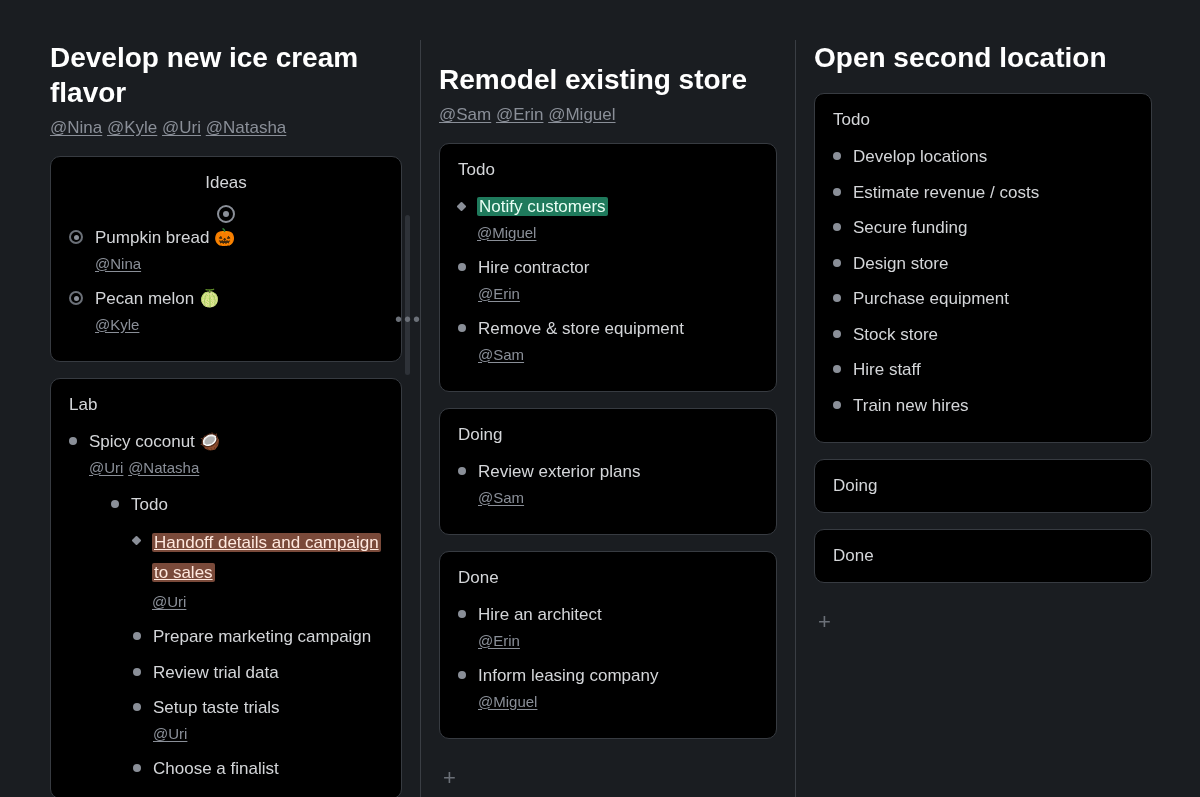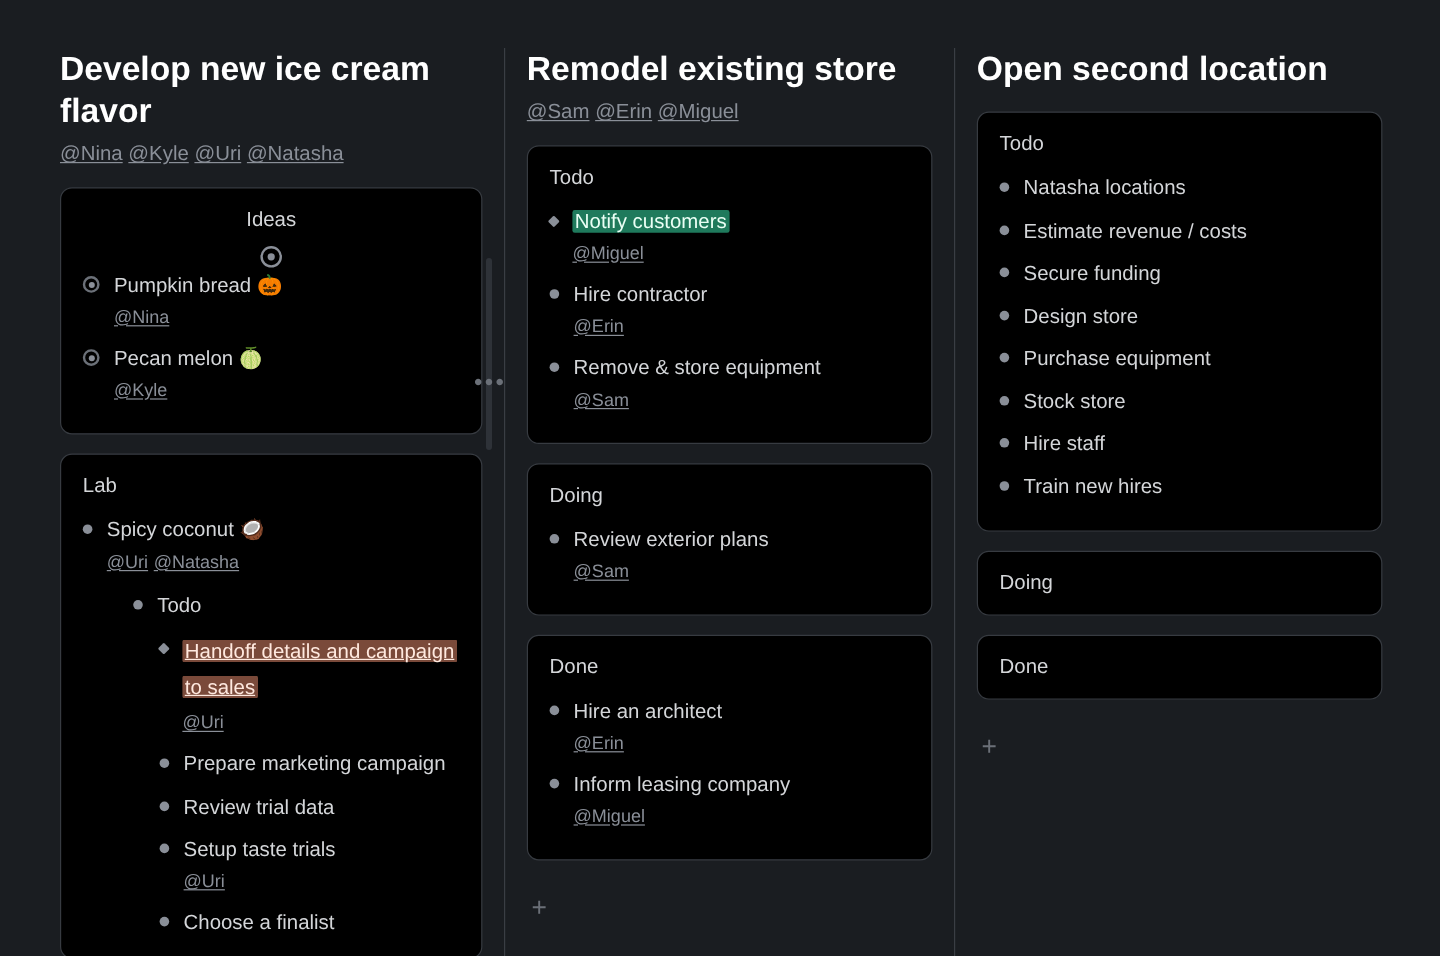--- a/index.html
+++ b/index.html
@@ -20,21 +20,21 @@
     }
     .column {
       flex: 1;
       padding: 0 18px;
       display: flex;
       flex-direction: column;
       position: relative;
     }
     .column:nth-child(1) { flex: 0 0 370px; padding-left: 0; justify-content: space-between; }
     .column:nth-child(2) { flex: 0 0 400px; }
-    .column:nth-child(3) { flex: 1; }
+    .column:nth-child(3) { flex: 1; justify-content: flex-end; }
     .divider {
       width: 1px;
       background: #3a3e44;
       margin-top: 0;
     }
     .col-title {
       font-size: 28px;
       font-weight: 700;
       color: #ffffff;
       line-height: 1.25;
@@ -331,21 +331,21 @@
   <div class="divider"></div>
 
   <div class="column">
     <h2 class="col-title">Open second location</h2>
     <div style="height:10px"></div>
 
     <div class="card">
       <div class="card-title">Todo</div>
       <div class="item">
           <span class="bullet"></span>
-          <div class="item-body"><span class="item-text">Natasha locations</span></div>
+          <div class="item-body"><span class="item-text">Develop locations</span></div>
         </div>
       <div class="item">
           <span class="bullet"></span>
           <div class="item-body"><span class="item-text">Estimate revenue / costs</span></div>
         </div>
       <div class="item">
           <span class="bullet"></span>
           <div class="item-body"><span class="item-text">Secure funding</span></div>
         </div>
       <div class="item">

